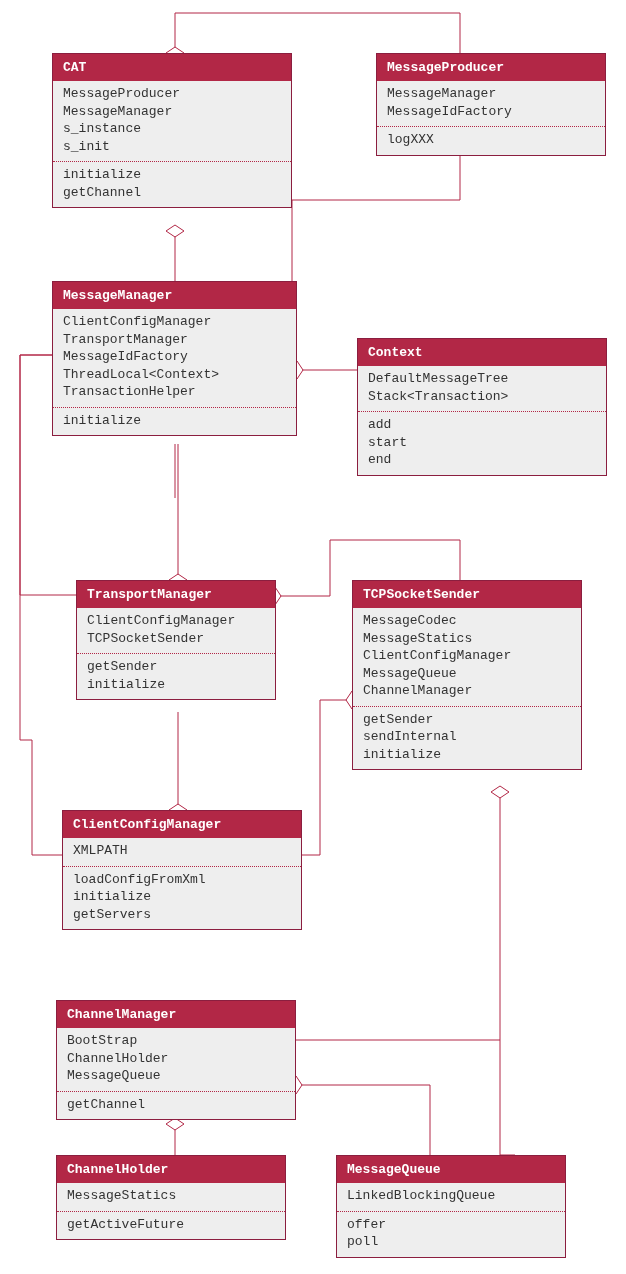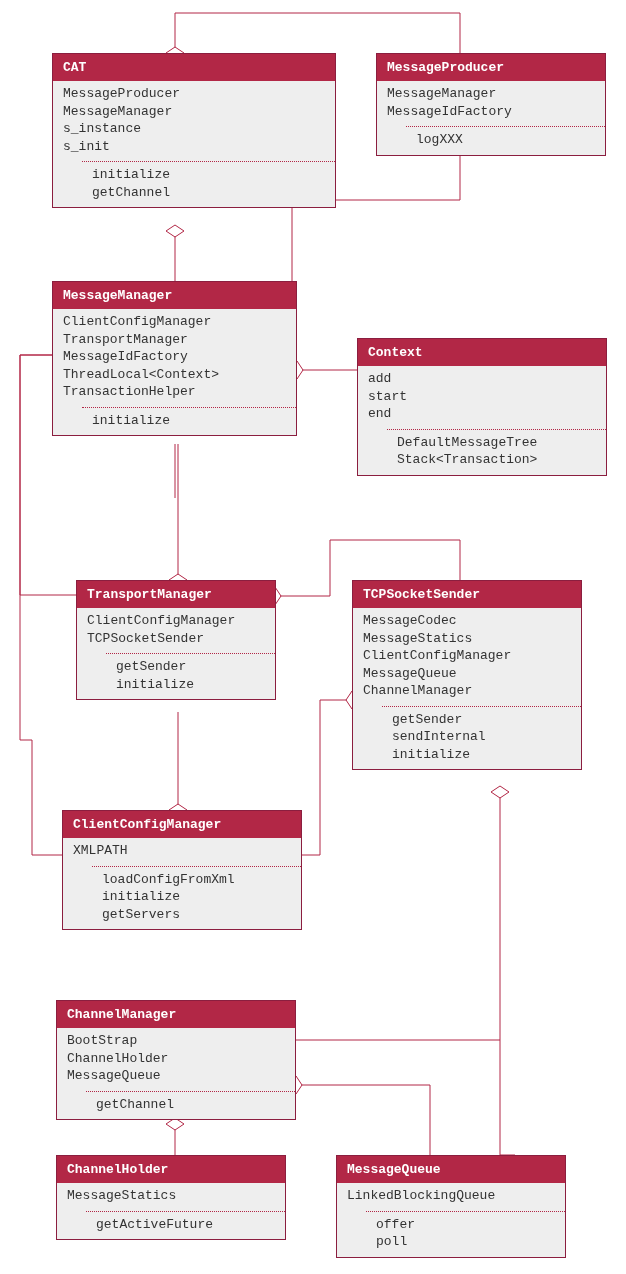--- a/index.html
+++ b/index.html
@@ -31,21 +31,20 @@
     color: #fff;
     font-weight: bold;
     padding: 6px 10px;
     font-family: "Consolas", "Courier New", monospace;
   }
   .section {
     padding: 4px 10px 6px 10px;
   }
   .section + .section {
     border-top: 1px dotted #b22746;
-    margin-left: 29px;
   }
   .attr, .meth {
     line-height: 1.35;
     white-space: nowrap;
   }
 </style>
 </head>
 <body>
 
 <svg class="connectors" viewBox="0 0 626 1274">
@@ -98,21 +97,21 @@
     <path d="M500 1040 L500 1155 L515 1155"></path>
 
     <path d="M296 1085 L430 1085 L430 1155"></path>
     <use href="#diamond" transform="translate(296,1085) rotate(90)"></use>
 
     <path d="M175 1124 L175 1155"></path>
     <use href="#diamond" transform="translate(175,1124)"></use>
   </g>
 </svg>
 
-<div class="class-box" style="left:52px; top:53px; width:284px;">
+<div class="class-box" style="left:52px; top:53px; width:240px;">
   <div class="class-title">CAT</div>
   <div class="section">
     <div class="attr">MessageProducer</div>
     <div class="attr">MessageManager</div>
     <div class="attr">s_instance</div>
     <div class="attr">s_init</div>
   </div>
   <div class="section">
     <div class="meth">initialize</div>
     <div class="meth">getChannel</div>
@@ -140,27 +139,27 @@
     <div class="attr">TransactionHelper</div>
   </div>
   <div class="section">
     <div class="meth">initialize</div>
   </div>
 </div>
 
 <div class="class-box" style="left:357px; top:338px; width:250px;">
   <div class="class-title">Context</div>
   <div class="section">
+    <div class="attr">DefaultMessageTree</div>
+    <div class="attr">Stack&lt;Transaction&gt;</div>
+  </div>
+  <div class="section">
     <div class="meth">add</div>
     <div class="meth">start</div>
     <div class="meth">end</div>
-  </div>
-  <div class="section">
-    <div class="attr">DefaultMessageTree</div>
-    <div class="attr">Stack&lt;Transaction&gt;</div>
   </div>
 </div>
 
 <div class="class-box" style="left:76px; top:580px; width:200px;">
   <div class="class-title">TransportManager</div>
   <div class="section">
     <div class="attr">ClientConfigManager</div>
     <div class="attr">TCPSocketSender</div>
   </div>
   <div class="section">

